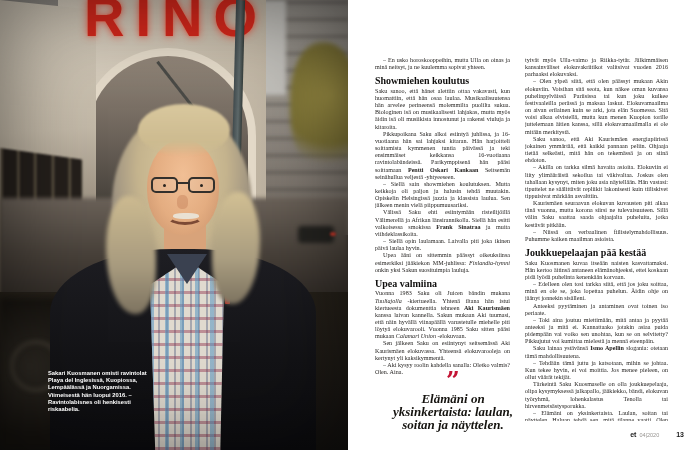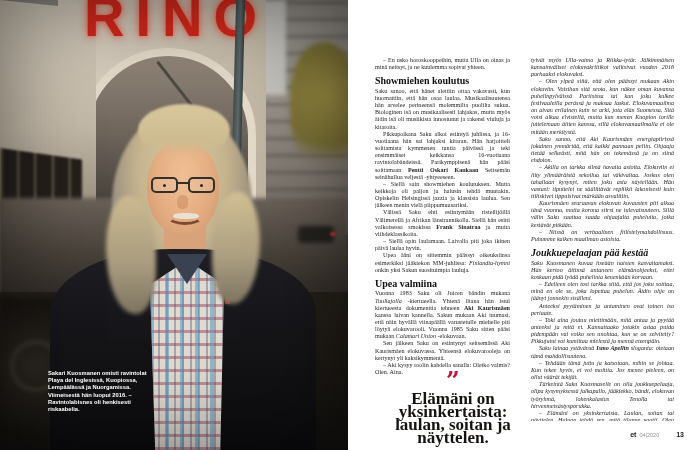--- a/index.html
+++ b/index.html
@@ -83,32 +83,32 @@
   .hair-lock-r{left:212px;top:192px;width:48px;height:112px;border-radius:55% 45% 60% 40%;
      background:linear-gradient(180deg,#d2c094 0%,#aa9d80 60%,#7d7360 100%);filter:blur(2px);}
   .vignette{left:0;top:0;width:348px;height:450px;box-shadow:inset 0 0 90px rgba(0,0,0,.55);}
   .photo-caption{left:48px;top:370px;width:110px;color:#fff;
      font-family:"Liberation Sans",sans-serif;font-size:5.8px;line-height:7.2px;font-weight:bold;z-index:5;}
 
   
   .page-right{position:absolute;left:348px;top:0;width:348px;height:450px;background:#fff;}
   .col{position:absolute;top:57px;overflow:hidden;}
   .colA{left:27px;width:135px;height:318px;}
-  .colB{left:183px;width:143px;height:364px;font-style:italic;}
+  .colB{left:177px;width:143px;height:364px;}
   .col p{margin:0;text-indent:8px;text-align:justify;
      font-size:6.1px;line-height:7.15px;color:#201e1c;}
   .col p.noindent{text-indent:0;}
   .col h3{margin:5px 0 2.5px 0;font-size:10px;line-height:9px;color:#100f0e;
      font-weight:bold;font-family:"Liberation Serif",serif;}
   .col h3 + p{text-indent:0;}
   .b{font-weight:bold;} .i{font-style:italic;}
   .pullquote{left:45px;top:374px;width:120px;text-align:center;}
   .qmark{color:#c41535;font-family:"DejaVu Serif",serif;font-weight:bold;
      font-size:24px;line-height:14px;}
-  .qtext{margin-top:4px;font-weight:600;font-size:17px;line-height:13px;color:#15130f;}
+  .qtext{margin-top:4px;font-style:italic;font-weight:600;font-size:13px;line-height:13px;color:#15130f;}
   .footer{position:absolute;right:12px;bottom:9px;display:flex;gap:17px;align-items:baseline;
      font-family:"Liberation Sans",sans-serif;}
   .brand{font-weight:bold;font-size:7px;color:#1a1a1a;}
   .issue{font-size:5.5px;color:#969390;margin-left:3px;}
   .pageno{font-weight:bold;font-size:7px;color:#1a1a1a;}
 </style>
 </head>
 <body>
 
 <div class="spread">

